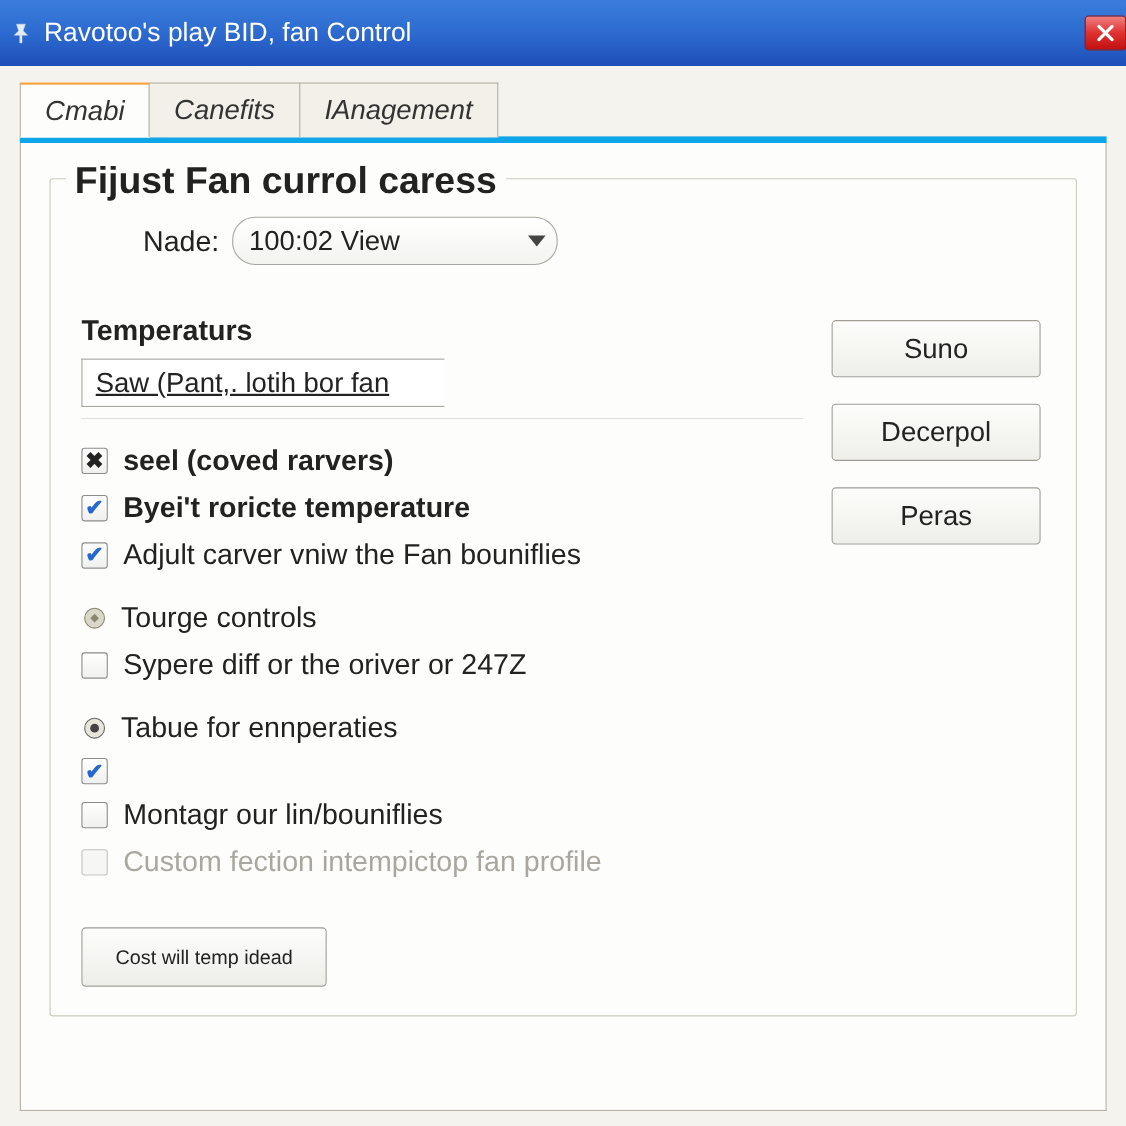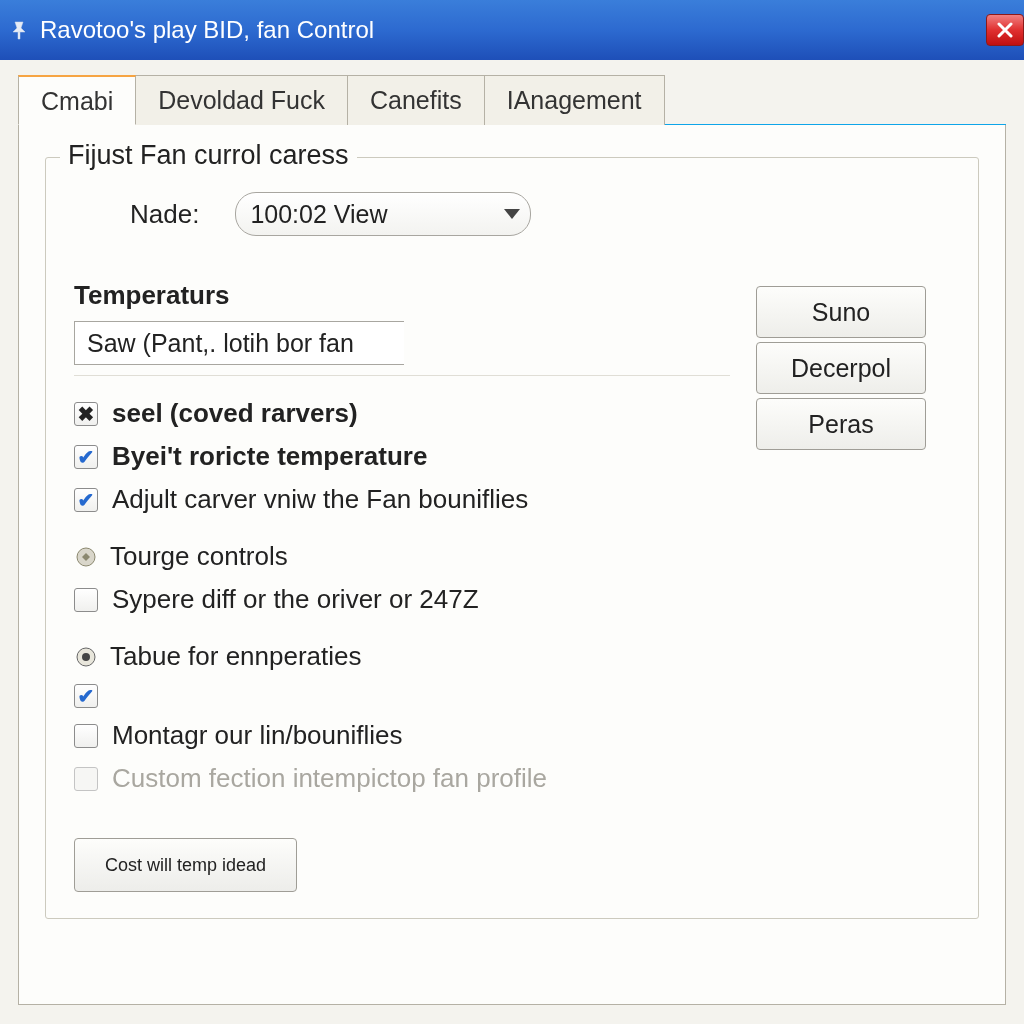--- a/index.html
+++ b/index.html
@@ -27,21 +27,21 @@
 }
 
 
 .window-body {
   background: #f4f3ee;
   padding: 14px 18px 18px 18px;
   height: calc(1024px - 42px);
 }
 
 
-.tabstrip { display: flex; border-bottom: 1px solid #0ea5e9; }
+.tabstrip { display: flex; border-bottom: 6px solid #0ea5e9; font-style: italic; }
 .tab {
   padding: 10px 22px 8px 22px;
   font-size: 25px;
   color: #333;
   border: 1px solid #b5b1a5;
   border-bottom: none;
   background: #f2f0e8;
   margin-right: -1px;
   position: relative;
   top: 1px;
@@ -67,22 +67,22 @@
   border-radius: 3px;
   padding: 28px 28px 26px 28px;
   position: relative;
   margin-top: 6px;
 }
 .fs-legend {
   position: absolute;
   top: -18px; left: 14px;
   background: #fdfdfb;
   padding: 0 8px;
-  font-size: 27px;
-  font-weight: normal;
+  font-size: 34px;
+  font-weight: bold;
   color: #222;
 }
 
 
 .row { display: flex; align-items: center; margin-bottom: 18px; }
 .lbl { font-size: 26px; color: #222; }
 .lbl-bold { font-weight: bold; }
 .indent1 { margin-left: 56px; }
 .dropdown {
   display: flex; align-items: center; justify-content: space-between;
@@ -137,23 +137,23 @@
 .group-head { display: flex; align-items: center; margin: 26px 0 12px 0; }
 .group-head .icon { width: 24px; height: 24px; margin-right: 12px; display: flex; align-items: center; justify-content: center; font-size: 20px;}
 .group-head .title { font-size: 26px; font-weight: normal; color: #222; }
 
 
 .two-col { display: flex; }
 .left-col { flex: 1; }
 .right-col { width: 220px; padding-left: 26px; padding-top: 6px; }
 .btn {
   display: block;
-  width: 170px;
+  width: 190px;
   height: 52px;
-  margin-bottom: 4px;
+  margin-bottom: 24px;
   background: linear-gradient(#fdfdfb,#eeeeea);
   border: 1px solid #9f9d96;
   border-radius: 4px;
   font-size: 25px;
   color: #222;
   cursor: pointer;
 }
 
 .wide-btn {
   display: inline-flex; align-items: center; justify-content: center;
@@ -182,44 +182,43 @@
     <svg width="16" height="16" viewBox="0 0 16 16">
         <path d="M2 2 L14 14 M14 2 L2 14" stroke="#fff" stroke-width="3" stroke-linecap="round"></path>
       </svg>
   </div>
 </div>
 
 <div class="window-body">
 
   <div class="tabstrip">
     <div class="tab active">Cmabi</div>
-    <div class="tab">Devoldad Fuck</div>
     <div class="tab">Canefits</div>
     <div class="tab">IAnagement</div>
   </div>
 
   <div class="tab-panel">
     <div class="fs">
       <div class="fs-legend">Fijust Fan currol caress</div>
 
       <div class="row indent1" style="margin-top:6px;">
-        <span class="lbl" style="margin-right:36px;text-align:center;">Nade:</span>
+        <span class="lbl" style="margin-right:12px;text-align:center;">Nade:</span>
         <div class="dropdown" style="width:296px;border-radius:21px;">
           <span>100:02 View</span>
           <span class="caret"></span>
         </div>
       </div>
 
       <div style="height:26px;"></div>
 
       <div class="two-col">
         <div class="left-col">
           <div class="lbl lbl-bold" style="margin-bottom:10px;">Temperaturs</div>
           <div class="row" style="margin-bottom:0;">
-            <div class="textbox" style="width:330px; border-right:none; border-top-right-radius:0; border-bottom-right-radius:0;">
+            <div class="textbox" style="width:330px; border-right:none; border-top-right-radius:0; border-bottom-right-radius:0;text-decoration:underline;">
               <span>Saw (Pant,. lotih bor fan</span>
             </div>
           </div>
 
           <hr class="section-hr">
 
           <div class="chk-line">
             <div class="chk checked-x">✖</div>
             <span class="chk-label bold">seel (coved rarvers)</span>
           </div>

